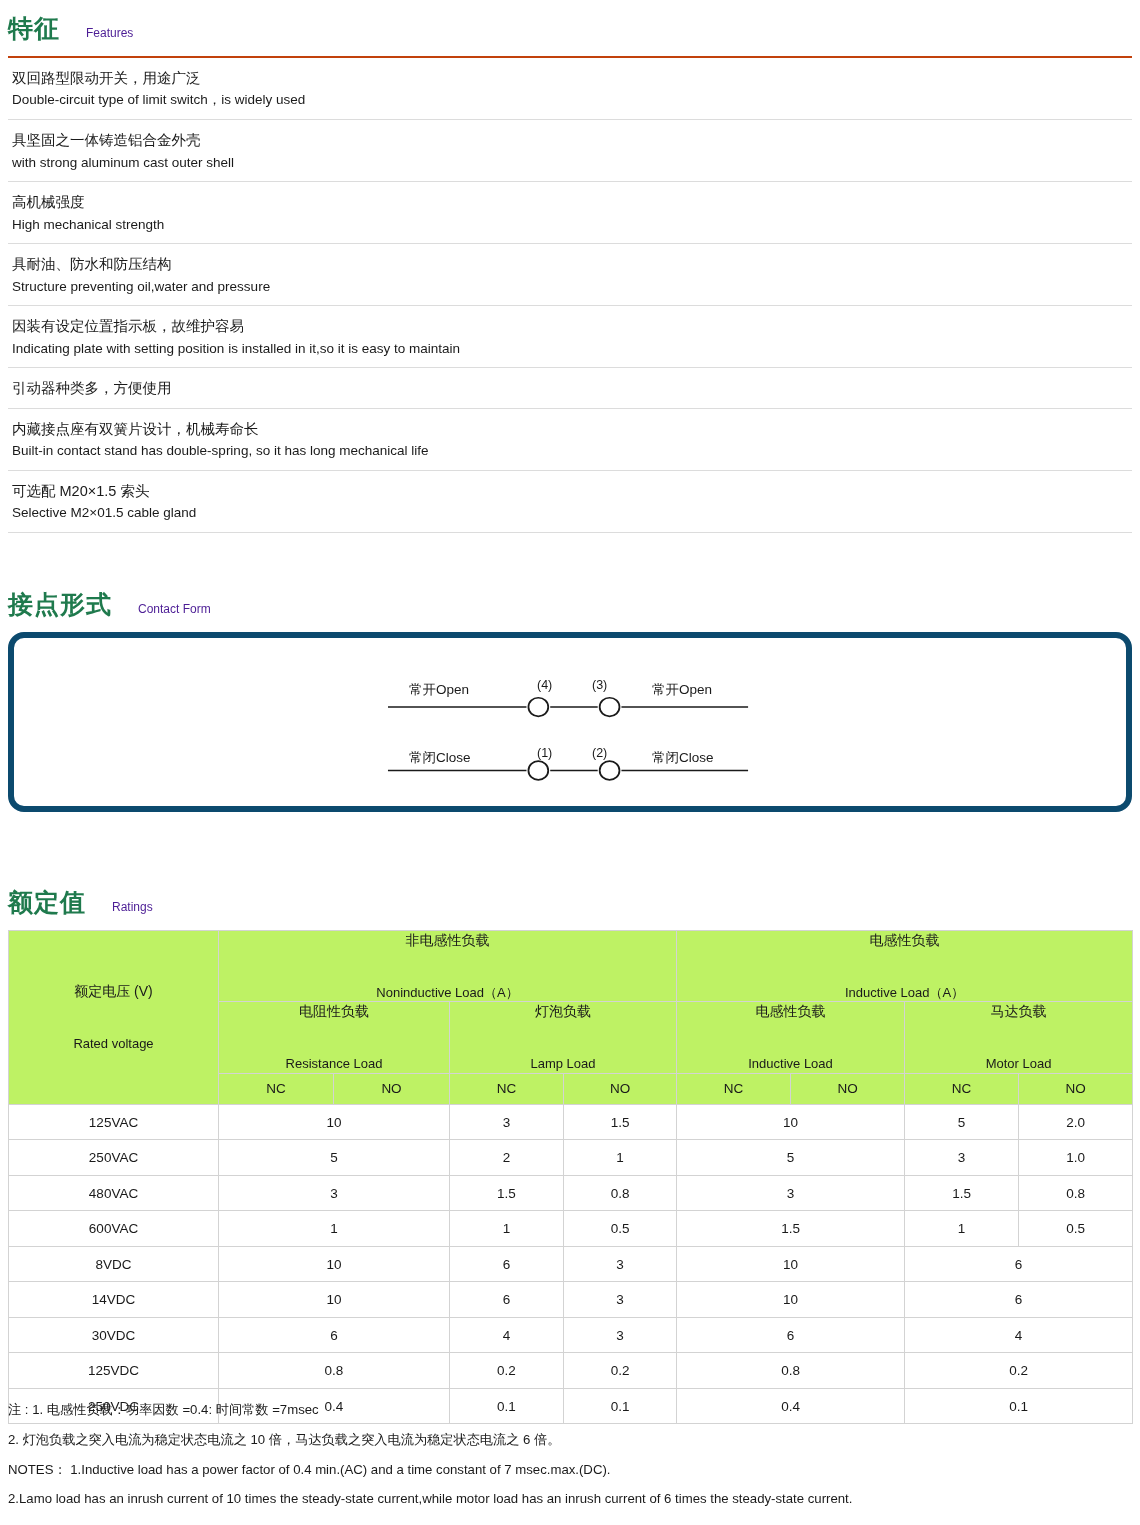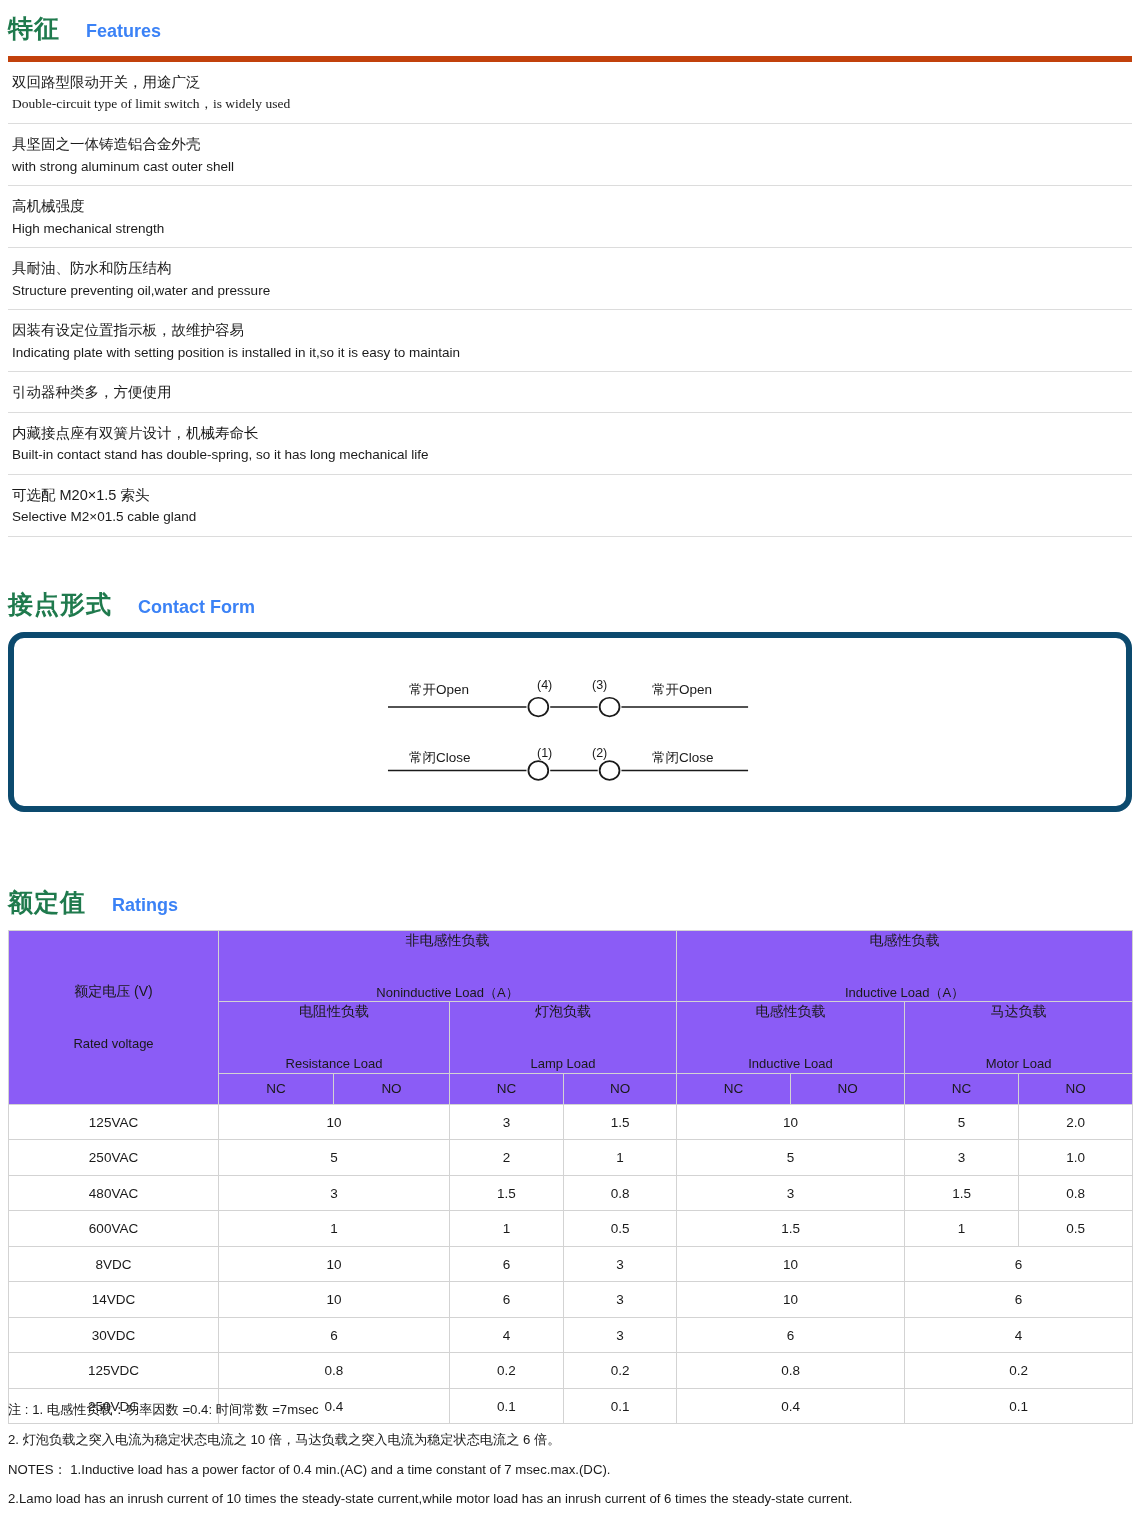--- a/index.html
+++ b/index.html
@@ -28,44 +28,43 @@
     align-items: baseline;
     gap: 26px;
   }
   .sec-head .cn {
     font-size: 25px;
     font-weight: bold;
     color: #1f7a4d;
     letter-spacing: 1px;
   }
   .sec-head .en {
-    font-size: 18px;
-    color: #3b82f6;
-    font-weight: bold;
+    font-size: 12px;
+    color: #4c1d95;
+    font-weight: normal;
   }
 
   
   #features-head {
     position: absolute;
     left: 8px;
     top: 12px;
   }
   #features-list {
     position: absolute;
     left: 8px;
     top: 56px;
     width: 1124px;
   }
   .feat-row {
     border-bottom: 1px solid #dcdcdc;
     padding: 9px 0 8px 4px;
   }
   .feat-row:first-child {
-    border-top: 6px solid #c2410c;
-    font-family: Liberation Serif, serif;
+    border-top: 2px solid #c2410c;
   }
   .feat-cn {
     font-size: 14.5px;
     color: #1a1a1a;
     line-height: 1.55;
   }
   .feat-en {
     font-size: 13.5px;
     color: #1a1a1a;
     line-height: 1.6;
@@ -122,21 +121,21 @@
   #ratings-table td, #ratings-table th {
     border: 1px solid #d3d3d3;
     font-weight: normal;
     text-align: center;
     vertical-align: middle;
     font-size: 13.5px;
     color: #1a1a1a;
     padding: 0;
   }
   .hdr {
-    background: #8b5cf6;
+    background: #bef264;
   }
   .hdr-tall {
     height: 46px;
   }
   .hdr-sub {
     height: 46px;
   }
   .hdr-nc {
     height: 30px;
     font-size: 13.5px;

